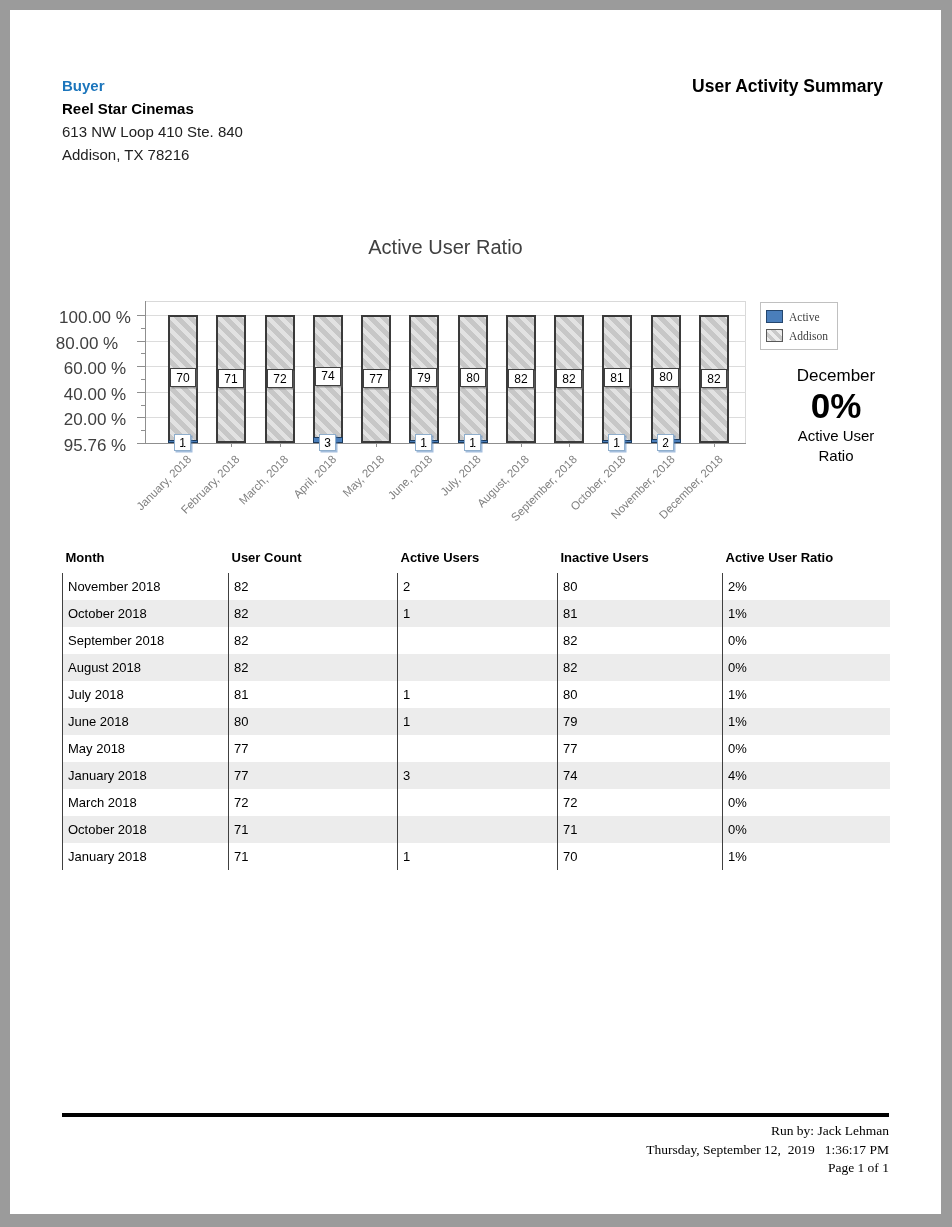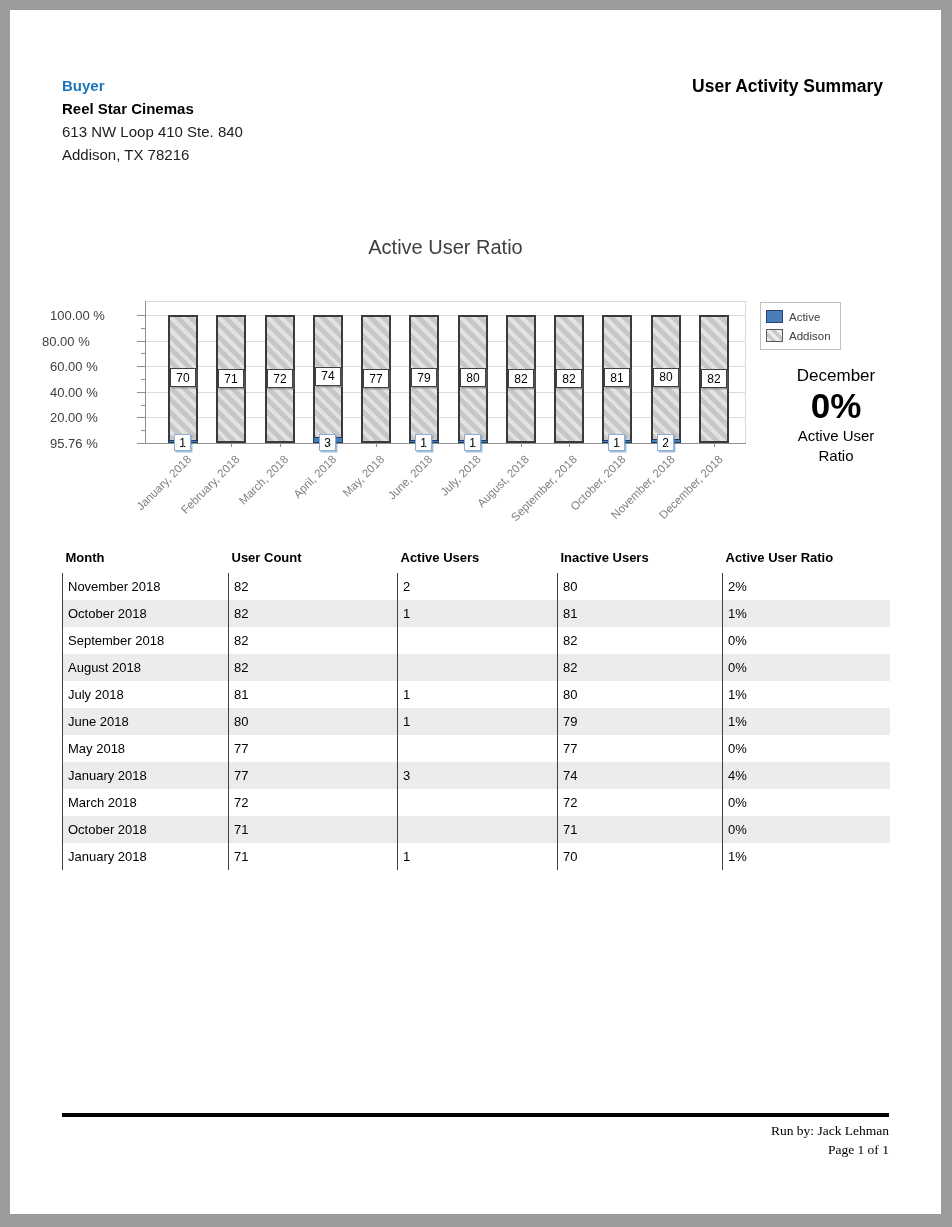--- a/index.html
+++ b/index.html
@@ -23,35 +23,35 @@
   .chart-title{position:absolute;left:135px;top:226px;width:601px;text-align:center;
     font-size:20px;color:#404040;}
   .chart-subtitle{position:absolute;left:135px;top:260px;width:601px;text-align:center;
     font-size:11.5px;color:#595959;}
 
   
   .gridline{position:absolute;height:1px;background:#dcdcdc;}
   .plotbox{position:absolute;border-top:1px solid #d9d9d9;border-right:1px solid #d9d9d9;}
   .axis{position:absolute;background:#8f8f8f;}
   .tick{position:absolute;background:#8f8f8f;}
-  .ylab{position:absolute;width:90px;text-align:left;font-size:13px;color:#404040;}
+  .ylab{position:absolute;width:90px;text-align:center;font-size:17px;color:#404040;}
   .xlab{position:absolute;white-space:nowrap;font-size:11.5px;color:#7f7f7f;
     transform:rotate(-45deg);transform-origin:100% 0;}
   .bar{position:absolute;border:2px solid #3a3a3a;
     background:repeating-linear-gradient(45deg,#c7c7c7 0 5px,#e2e2e2 5px 9px);}
   .aseg{position:absolute;border:1px solid #1b3a5c;}
   .vbox{position:absolute;background:#fff;border:1px solid #404040;font-size:12px;color:#000;
     display:flex;align-items:center;justify-content:center;
     box-shadow:1.5px 1.5px 0 rgba(110,110,110,.55);}
   .abox{border:1px solid #8faecc;box-shadow:1.5px 1.5px 0 rgba(74,126,187,.5);}
 
   
   .legend{position:absolute;left:750px;top:292px;background:#fff;border:1px solid #c0c0c0;
     padding:4px 9px 4px 5px;}
-  .legend-row{display:flex;align-items:center;gap:6px;height:19px;}
+  .legend-row{display:flex;align-items:center;gap:6px;height:19px;font-family:Liberation Serif, serif;}
   .sw{width:17px;height:13px;border:1px solid #24466e;}
   .sw-active{background:#4a7ebb;}
   .sw-hatch{border:1px solid #595959;
     background:#c9c9c9 repeating-linear-gradient(45deg,rgba(255,255,255,.65) 0 3px,rgba(0,0,0,0) 3px 7px);}
   .legend-text{font-size:11.5px;color:#404040;}
 
   
   .summary{position:absolute;left:756px;top:356px;width:140px;text-align:center;color:#000;}
   .summary-month{font-size:17px;line-height:20px;}
   .summary-value{font-size:35px;font-weight:bold;line-height:40px;}
@@ -199,20 +199,21 @@
           <td>1</td>
           <td>70</td>
           <td>1%</td>
         </tr>
       </tbody>
   </table>
 
   <div class="footer-rule"></div>
   <div class="footer">
     <div>Run by: Jack Lehman</div>
+    <div class="pre">Thursday, September 12,  2019   1:36:17 PM</div>
     <div>Page 1 of 1</div>
   </div>
 
 <div class="plotbox" style="left: 135px; top: 291px; width: 601px; height: 142px;"></div>
     <div class="gridline" style="left: 135px; top: 407.4px; width: 601px;"></div>
     <div class="gridline" style="left: 135px; top: 381.8px; width: 601px;"></div>
     <div class="gridline" style="left: 135px; top: 356.2px; width: 601px;"></div>
     <div class="gridline" style="left: 135px; top: 330.6px; width: 601px;"></div>
     <div class="gridline" style="left: 135px; top: 305px; width: 601px;"></div>
     <div class="axis" style="left: 135px; top: 291px; width: 1px; height: 143px;"></div>

